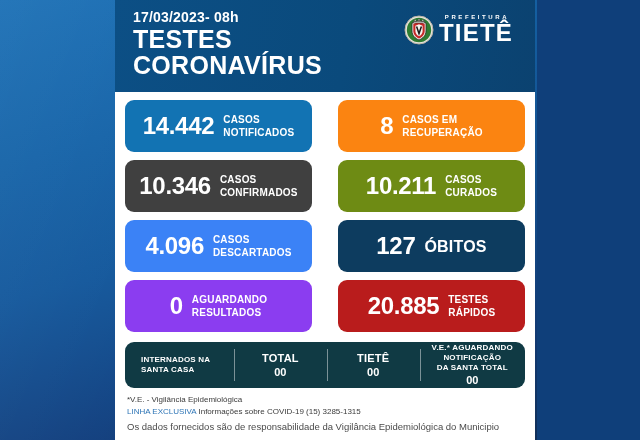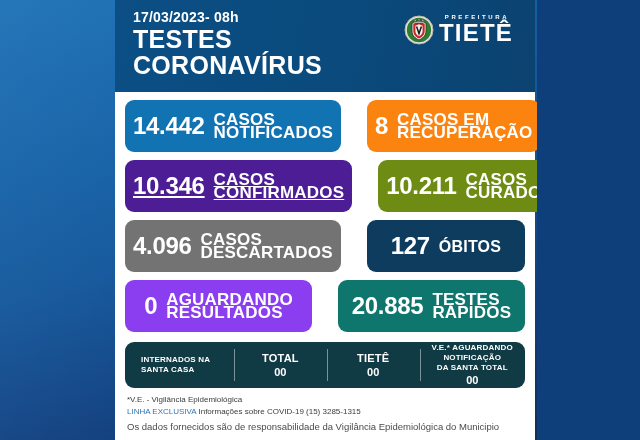--- a/index.html
+++ b/index.html
@@ -127,21 +127,21 @@
     box-sizing: border-box;
     color: #ffffff;
   }
   .card-number {
     font-size: 24px;
     font-weight: bold;
     letter-spacing: -0.3px;
     white-space: nowrap;
   }
   .card-label {
-    font-size: 17px;
+    font-size: 10px;
     font-weight: bold;
     line-height: 13px;
     letter-spacing: 0.2px;
     text-transform: uppercase;
   }
   .card-label.one-line {
     font-size: 16px;
     line-height: 17px;
   }
 
@@ -283,59 +283,59 @@
         <div class="card" style="background:#fb8411;">
           <span class="card-number">8</span>
           <span class="card-label">
             <span>CASOS EM</span><br>
             <span>RECUPERAÇÃO</span>
           </span>
         </div>
       </div>
 
       <div class="card-row">
-        <div class="card" style="background:#4c1d95;text-decoration:underline;">
+        <div class="card" style="background:#404040;">
           <span class="card-number">10.346</span>
           <span class="card-label">
             <span>CASOS</span><br>
             <span>CONFIRMADOS</span>
           </span>
         </div>
         <div class="card" style="background:#6e8b14;">
           <span class="card-number">10.211</span>
           <span class="card-label">
             <span>CASOS</span><br>
             <span>CURADOS</span>
           </span>
         </div>
       </div>
 
       <div class="card-row">
-        <div class="card" style="background:#737373;">
+        <div class="card" style="background:#3b82f6;">
           <span class="card-number">4.096</span>
           <span class="card-label">
             <span>CASOS</span><br>
             <span>DESCARTADOS</span>
           </span>
         </div>
         <div class="card" style="background:#0d3c5f;">
           <span class="card-number">127</span>
           <span class="card-label one-line">ÓBITOS</span>
         </div>
       </div>
 
       <div class="card-row">
         <div class="card" style="background:#8b3df0;">
           <span class="card-number">0</span>
           <span class="card-label">
             <span>AGUARDANDO</span><br>
             <span>RESULTADOS</span>
           </span>
         </div>
-        <div class="card" style="background:#0f766e;">
+        <div class="card" style="background:#b91c1c;">
           <span class="card-number">20.885</span>
           <span class="card-label">
             <span>TESTES</span><br>
             <span>RÁPIDOS</span>
           </span>
         </div>
       </div>
 
     </div>
 

